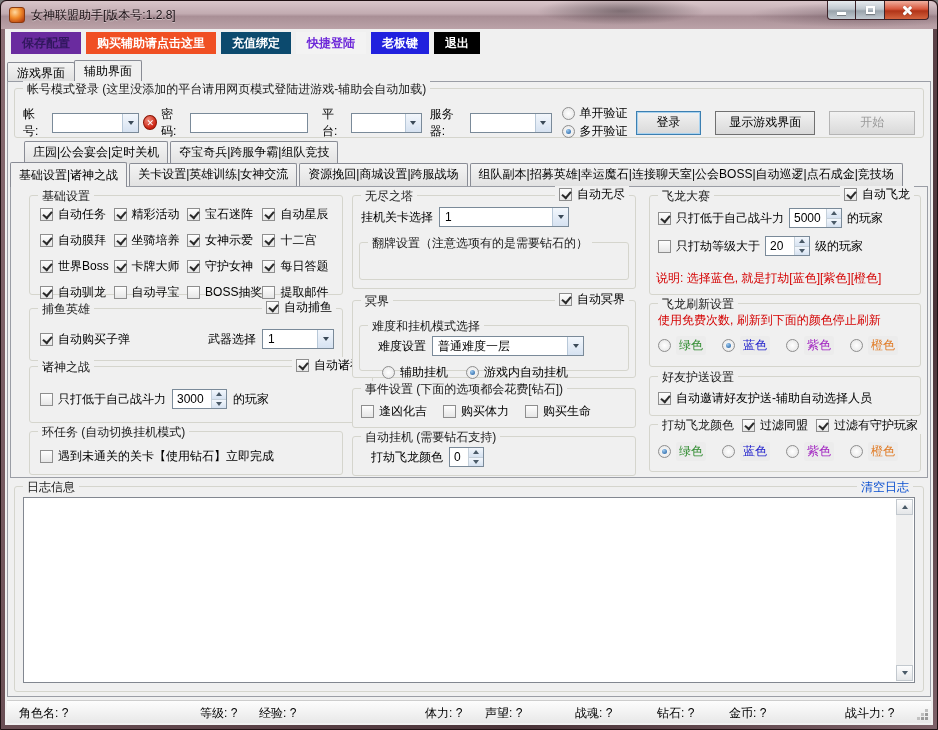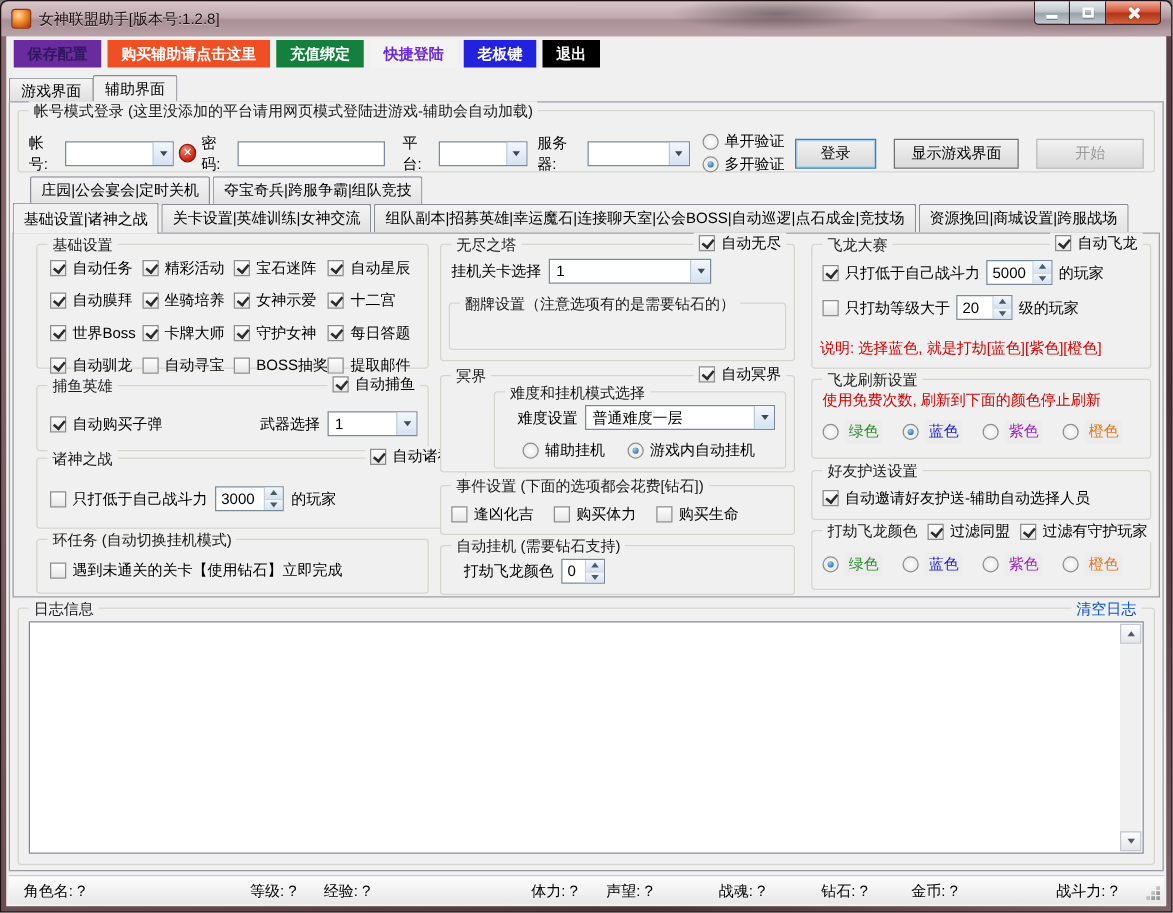--- a/index.html
+++ b/index.html
@@ -113,21 +113,21 @@
           <span class="ico-close"></span>
         </div>
     </div>
   </div>
 
   <div class="app-body">
 
     <div class="toolbar">
       <div class="tb-btn" style="background:#6a2b9f;color:#31175e;">保存配置</div>
       <div class="tb-btn" style="background:#f04f23;color:#fff;">购买辅助请点击这里</div>
-      <div class="tb-btn" style="background:#15803d;color:#fff;">充值绑定</div>
+      <div class="tb-btn" style="background:#0c4a6e;color:#fff;">充值绑定</div>
       <div class="tb-btn" style="background:#f3f3f3;color:#6d28d9;">快捷登陆</div>
       <div class="tb-btn" style="background:#2121de;color:#fff;">老板键</div>
       <div class="tb-btn" style="background:#000;color:#fff;">退出</div>
     </div>
 
     <div class="main-tabs">
       <div class="mtab">游戏界面</div>
       <div class="mtab active">辅助界面</div>
     </div>
 
@@ -176,22 +176,22 @@
         </div>
       </div>
 
       <div class="ftabs" style="top:60px; left:16px; height:22px;">
         <div class="ftab">庄园|公会宴会|定时关机</div>
         <div class="ftab">夺宝奇兵|跨服争霸|组队竞技</div>
       </div>
       <div class="ftabs" style="top:82px; left:2px; height:22px;">
         <div class="ftab active">基础设置|诸神之战</div>
         <div class="ftab">关卡设置|英雄训练|女神交流</div>
+        <div class="ftab">资源挽回|商城设置|跨服战场</div>
         <div class="ftab">组队副本|招募英雄|幸运魔石|连接聊天室|公会BOSS|自动巡逻|点石成金|竞技场</div>
-        <div class="ftab">资源挽回|商城设置|跨服战场</div>
       </div>
 
       <div class="content-panel">
 
         <div class="group" style="left:18px; top:8px; width:314px; height:100px;">
           <span class="gtitle">基础设置</span>
           <div class="grid4">
             <label class="chk">
                 <span class="box checked"></span>
                 <span>自动任务</span>
@@ -335,21 +335,21 @@
             <span class="gtitle">翻牌设置（注意选项有的是需要钻石的）</span>
           </div>
         </div>
 
         <div class="group" style="left:341px; top:113px; width:284px; height:78px;">
           <span class="gtitle">冥界</span>
           <span class="gtitle-right"><label class="chk">
                 <span class="box checked"></span>
                 <span>自动冥界</span>
               </label></span>
-          <div class="group" style="left:6px; right:6px; top:12px; height:62px;margin-left:36px;">
+          <div class="group" style="left:6px; right:6px; top:24px; height:46px;">
             <span class="gtitle">难度和挂机模式选择</span>
             <div class="row" style="position:absolute; left:18px; top:10px; gap:6px;">
               <span style="font-size:12px;">难度设置</span>
               <div class="combo" style="width:152px;">
                 <span class="combo-val">普通难度一层</span>
                 <span class="combo-btn">
                     <span class="tri-dn"></span>
                   </span>
               </div>
             </div>

